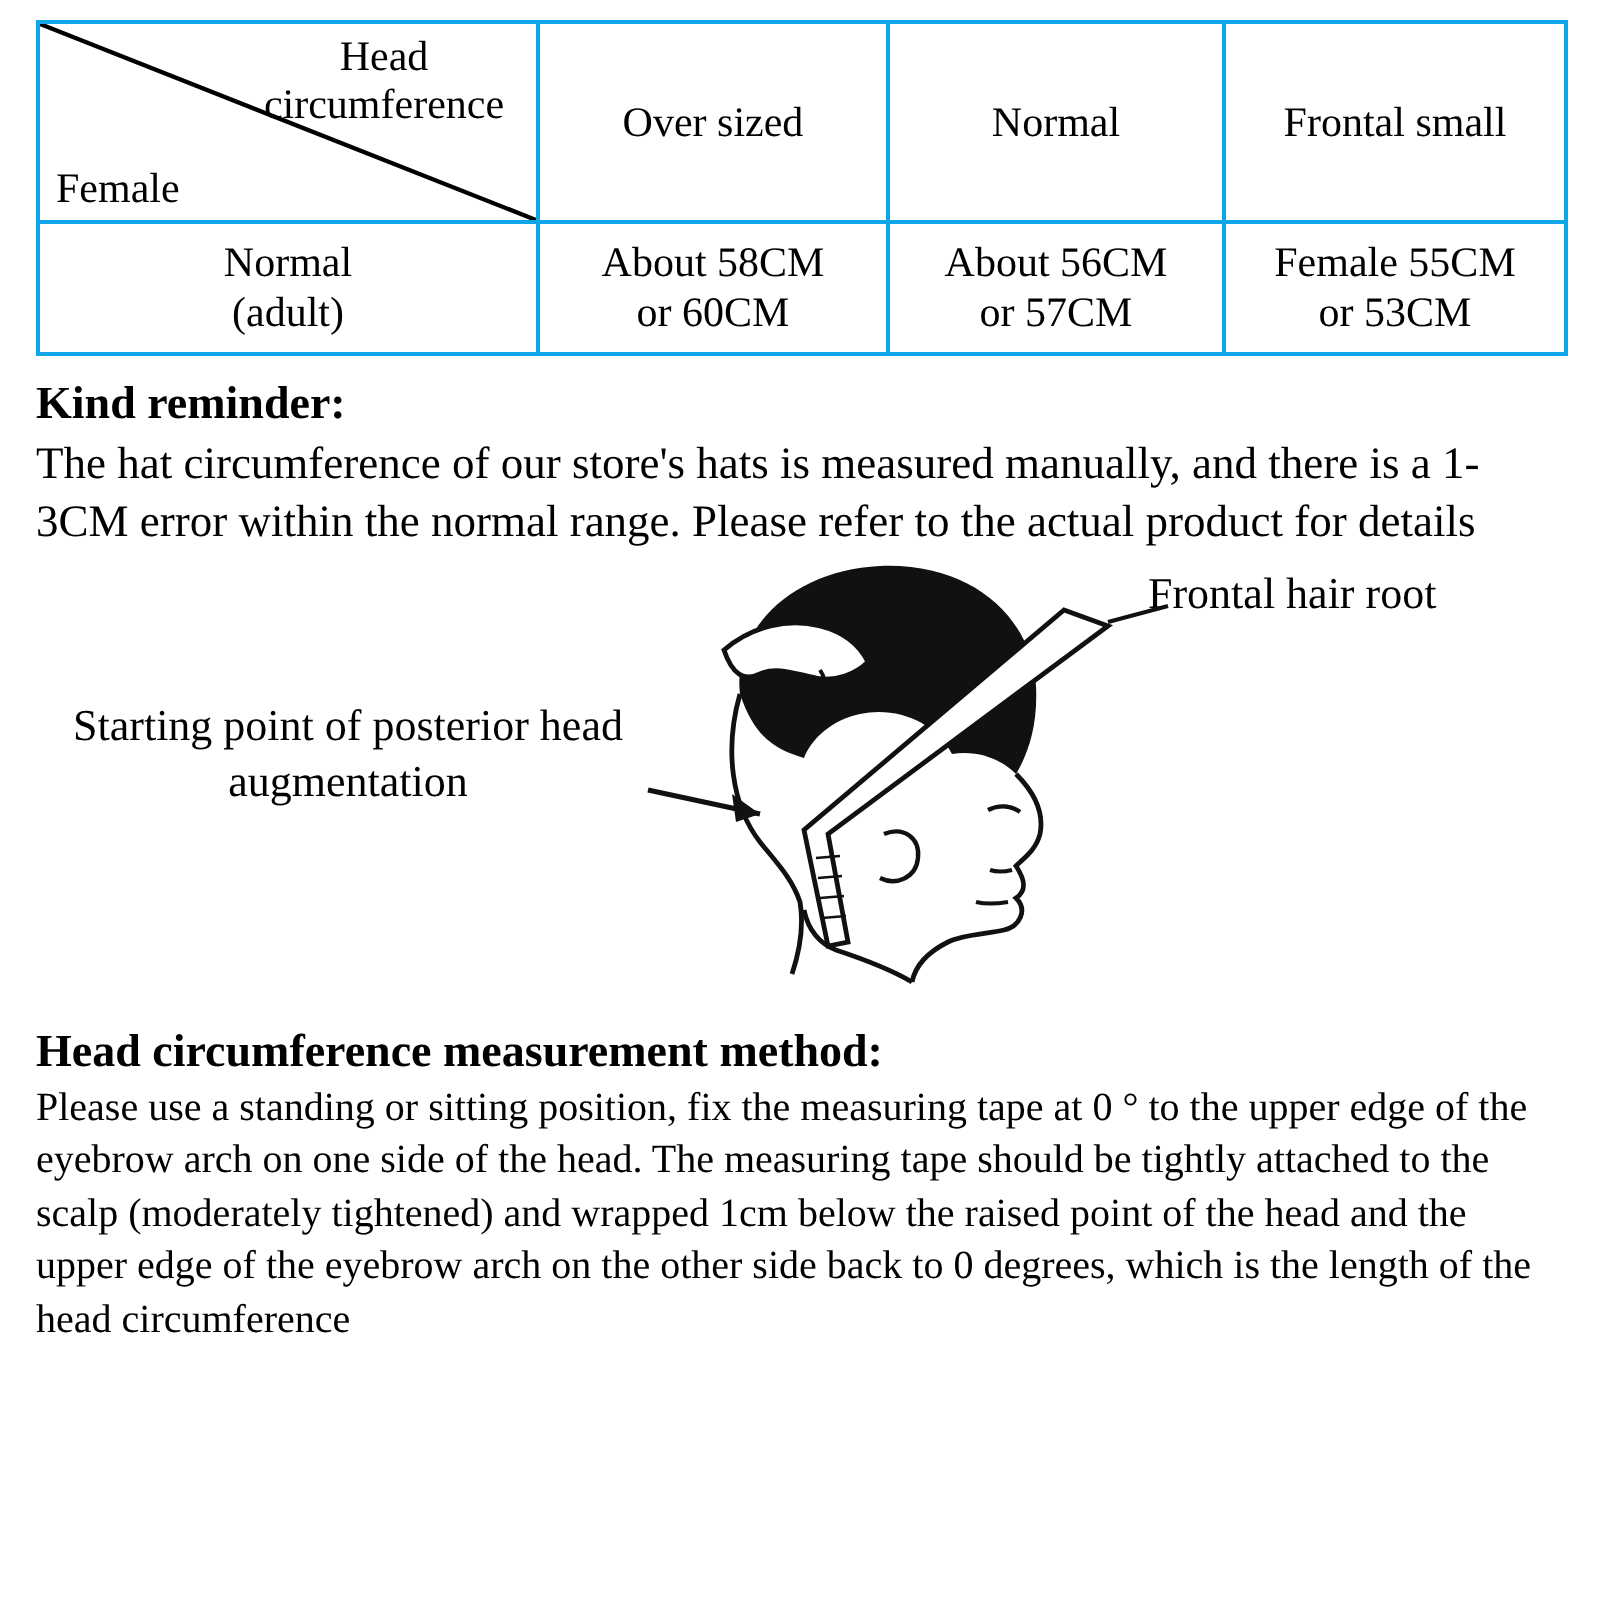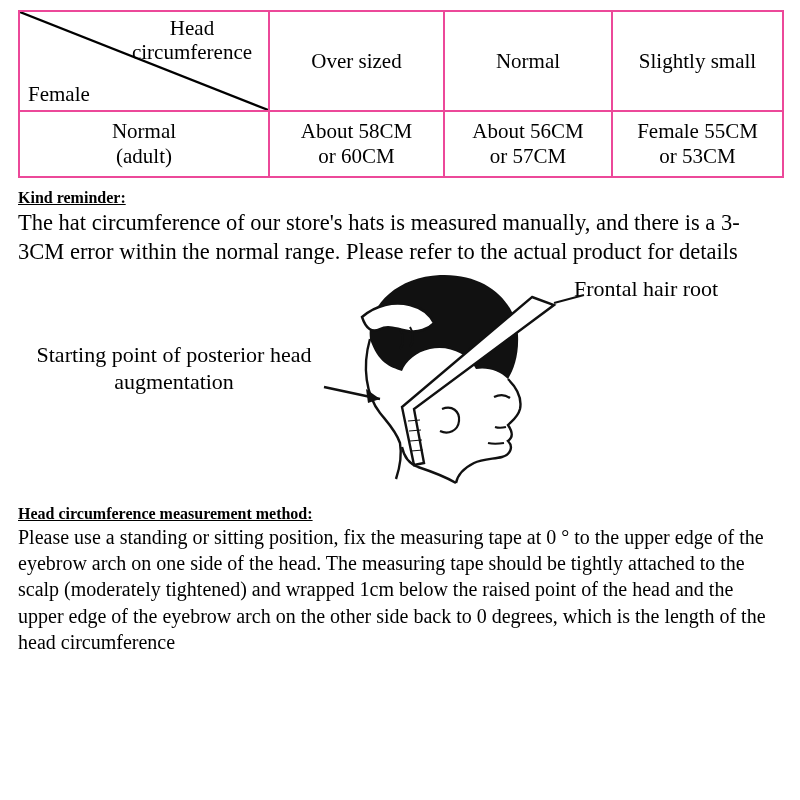--- a/index.html
+++ b/index.html
@@ -23,21 +23,21 @@
   }
 
   
   table.size-table {
     width: 764px;
     border-collapse: collapse;
     table-layout: fixed;
   }
   table.size-table td,
   table.size-table th {
-    border: 2px solid #ec4899;
+    border: 2px solid #0ea5e9;
     text-align: center;
     vertical-align: middle;
     font-weight: normal;
     font-size: 21px;
     line-height: 1.18;
     padding: 4px 2px;
   }
   col.c1 { width: 250px; }
   col.c2 { width: 175px; }
   col.c3 { width: 168px; }
@@ -69,23 +69,22 @@
     bottom: 3px;
     font-size: 21px;
   }
   .hdr-cell { height: 90px; }
   .row-cell { height: 56px; }
 
   
   .block { margin-top: 10px; }
   .heading {
     font-weight: bold;
-    font-size: 16px;
+    font-size: 23px;
     line-height: 1.25;
-    text-decoration: underline;
   }
   .body-text {
     font-size: 22.5px;
     line-height: 1.3;
   }
 
   
   .figure-area {
     position: relative;
     width: 764px;
@@ -135,21 +134,21 @@
       <tr>
         <td class="corner">
           <svg class="diag" viewBox="0 0 250 90" preserveAspectRatio="none">
             <line x1="0" y1="0" x2="250" y2="90" stroke="#000" stroke-width="2"></line>
           </svg>
           <div class="hc">Head circumference</div>
           <div class="gender">Female</div>
         </td>
         <td class="hdr-cell">Over sized</td>
         <td class="hdr-cell">Normal</td>
-        <td class="hdr-cell">Slightly small</td>
+        <td class="hdr-cell">Frontal small</td>
       </tr>
 
       <tr>
         <td class="row-cell">
           <div>Normal</div>
           <div>(adult)</div>
         </td>
         <td class="row-cell">
           <div>About 58CM</div>
           <div>or 60CM</div>
@@ -162,21 +161,21 @@
           <div>Female 55CM</div>
           <div>or 53CM</div>
         </td>
       </tr>
 
     </tbody>
   </table>
 
   <div class="block">
     <div class="heading">Kind reminder:</div>
-    <div class="body-text">The hat circumference of our store's hats is measured manually, and there is a 3-3CM error within the normal range. Please refer to the actual product for details</div>
+    <div class="body-text">The hat circumference of our store's hats is measured manually, and there is a 1-3CM error within the normal range. Please refer to the actual product for details</div>
   </div>
 
   <div class="figure-area">
     <div class="fig-label" id="label-frontal">Frontal hair root</div>
     <div class="fig-label" id="label-posterior">Starting point of posterior head augmentation</div>
 
     <svg class="fig-svg" width="290" height="218" viewBox="0 0 290 218">
 
       <path d="M52 68 C48 36 78 6 122 4 C168 2 198 30 200 64 C201 84 196 98 190 108
                C182 100 170 96 158 98 C150 82 130 74 112 78 C98 81 88 90 84 100

